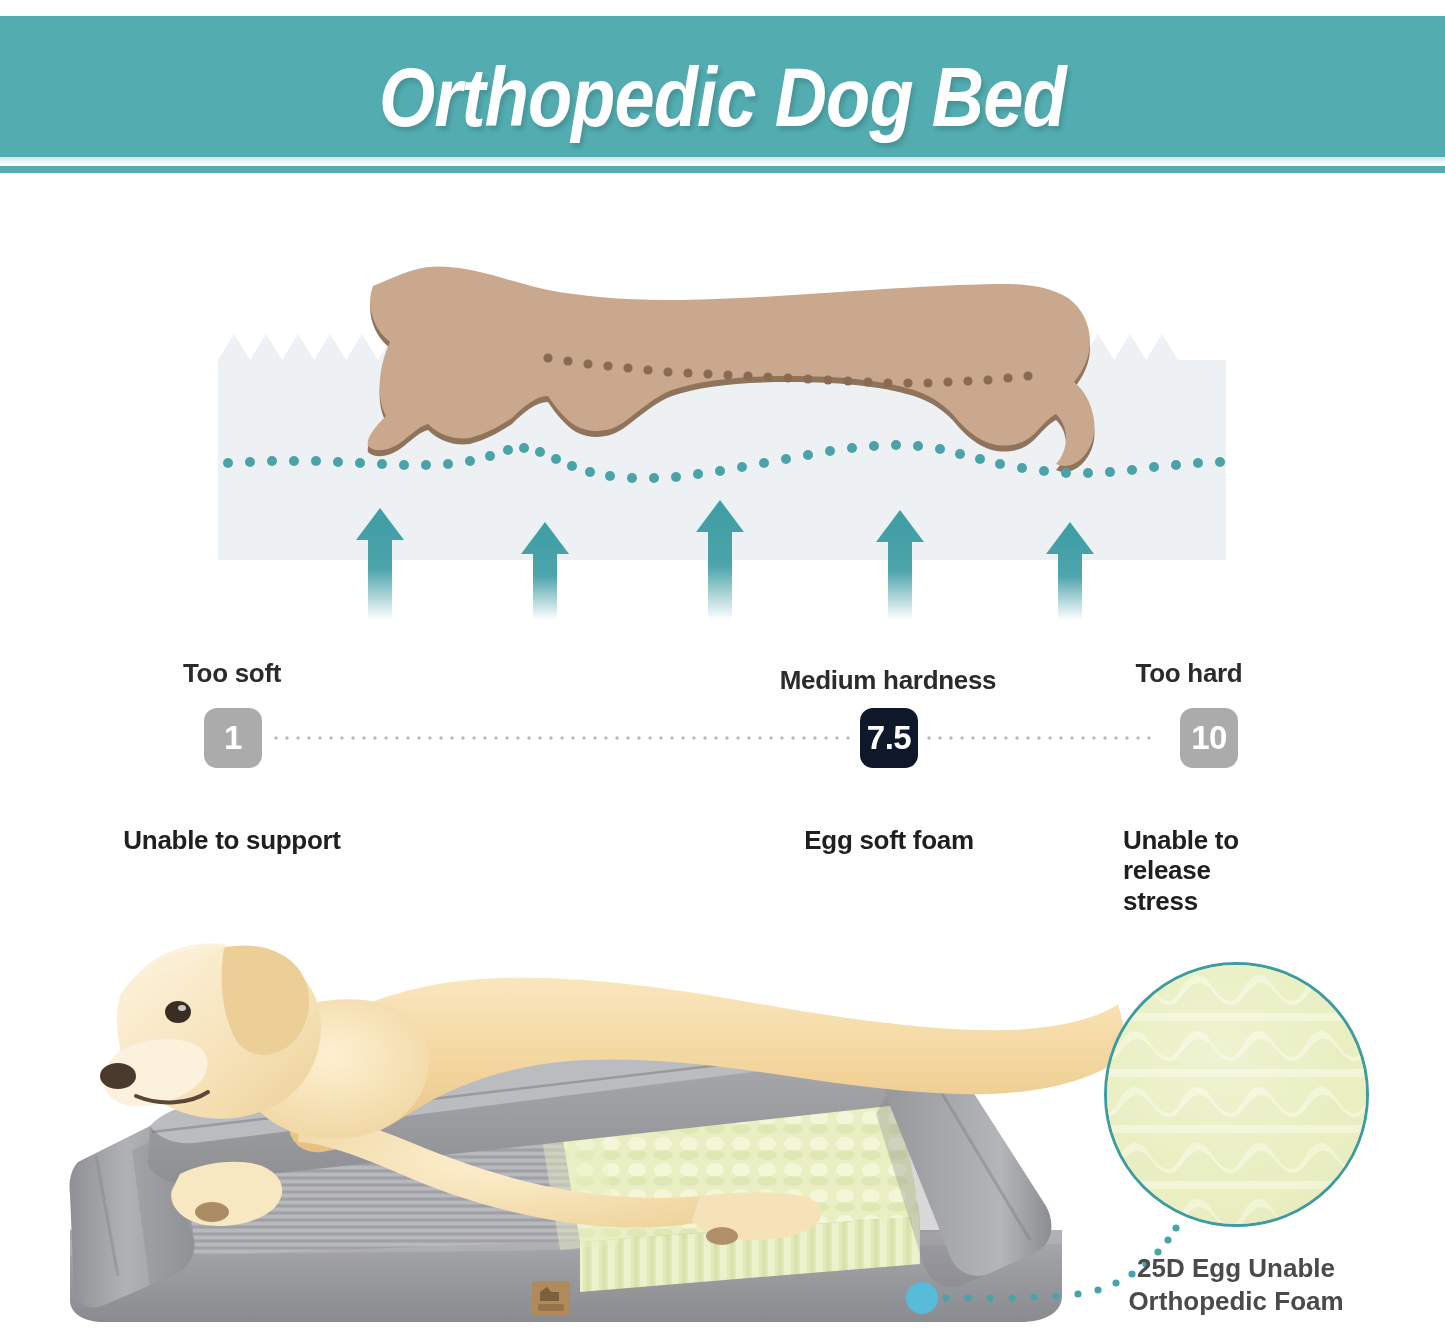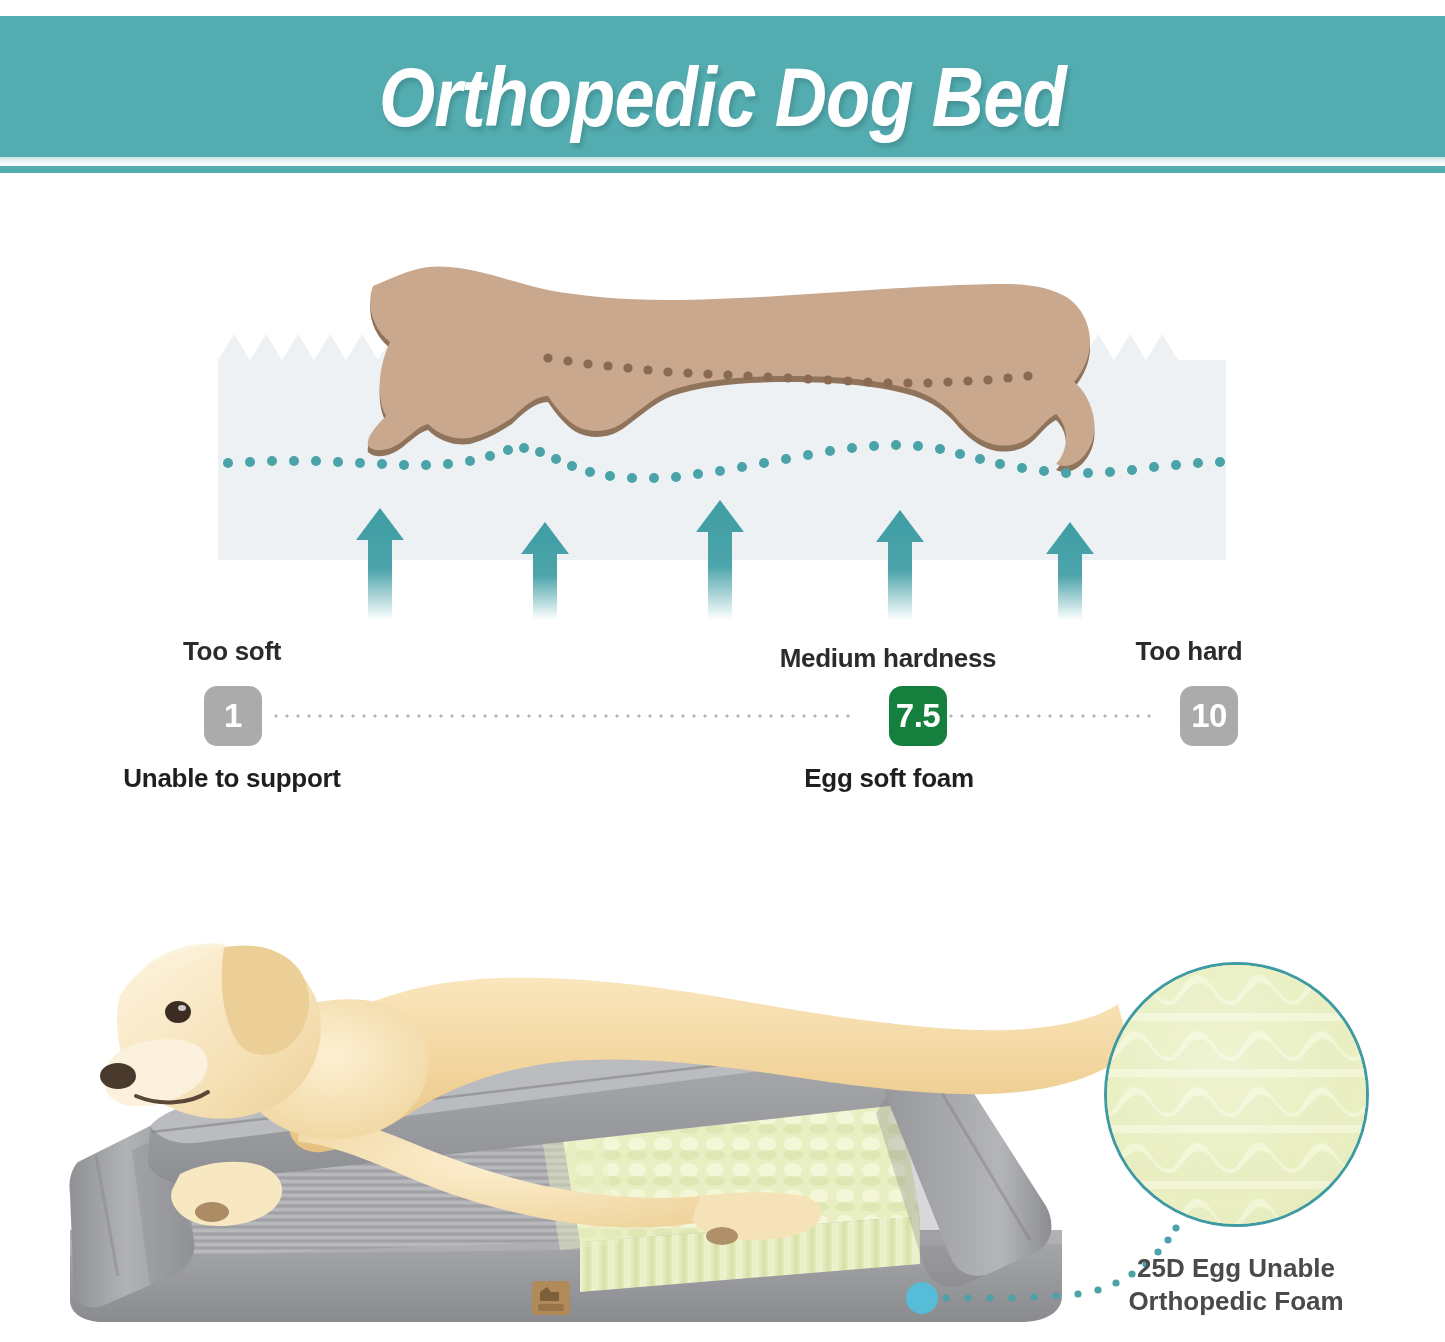--- a/index.html
+++ b/index.html
@@ -33,49 +33,50 @@
   }
 
   
   #foam-diagram{
     position:absolute;left:0;top:200px;width:1445px;height:420px;
   }
   #foam-svg{position:absolute;left:0;top:0;}
 
   
   #hardness-scale{
-    position:absolute;left:0;top:608px;width:1324px;height:240px;
+    position:absolute;left:0;top:630px;width:1324px;height:240px;
   }
   .scale-top-label{
     position:absolute;
     font-size:26px;font-weight:bold;color:#2b2b2b;
     white-space:nowrap;text-align:center;
     transform:translateX(-50%);
     letter-spacing:-0.3px;
   }
   .scale-bottom-label{
     position:absolute;
     font-size:26px;font-weight:bold;color:#1f1f1f;
     text-align:left;
     transform:translateX(-50%);
     line-height:1.17;
     letter-spacing:-0.3px;
+    margin-top:40px;
   }
   .scale-badge{
     position:absolute;
     width:58px;height:60px;
     border-radius:13px;
     display:flex;align-items:center;justify-content:center;
     color:#ffffff;font-size:33px;font-weight:bold;
     transform:translateX(-50%);
     letter-spacing:-0.5px;
     z-index:3;
   }
   .scale-badge.gray{background:#ababab;}
-  .scale-badge.accent{background:#15803d;margin-left:29px;}
+  .scale-badge.accent{background:#0f172a;}
   .dotted-track{
     position:absolute;
     top:106px;height:4px;
     background-image:radial-gradient(circle, #b4b4b4 1.6px, rgba(0,0,0,0) 1.7px);
     background-size:11px 4px;
     background-repeat:repeat-x;
     background-position:center;
     z-index:1;
   }
 
@@ -307,20 +308,24 @@
   <div class="scale-top-label" style="left:232px;top:28px;">Too soft</div>
   <div class="scale-top-label" style="left:888px;top:28px;margin-top:7px;">Medium hardness</div>
   <div class="scale-top-label" style="left:1189px;top:28px;">Too hard</div>
 
   <div class="scale-badge gray" style="left:233px;top:78px;">1</div>
   <div class="scale-badge accent" style="left:889px;top:78px;">7.5</div>
   <div class="scale-badge gray" style="left:1189px;top:78px;margin-left:20px;">10</div>
 
   <div class="scale-bottom-label" style="left:232px;top:155px;">Unable to support</div>
   <div class="scale-bottom-label" style="left:889px;top:155px;">Egg soft foam</div>
+  <div class="scale-bottom-label" style="left:1190px;top:155px;">
+    <div>Unable to release</div>
+    <div>stress</div>
+  </div>
 </div>
 
 <div id="product-photo">
   <svg id="product-svg" width="1445" height="442" viewBox="0 0 1445 442">
     <defs>
       <linearGradient id="bolsterL" x1="0" y1="0" x2="1" y2="0">
         <stop offset="0%" stop-color="#8f9094"></stop>
         <stop offset="45%" stop-color="#b1b2b5"></stop>
         <stop offset="100%" stop-color="#97989c"></stop>
       </linearGradient>

